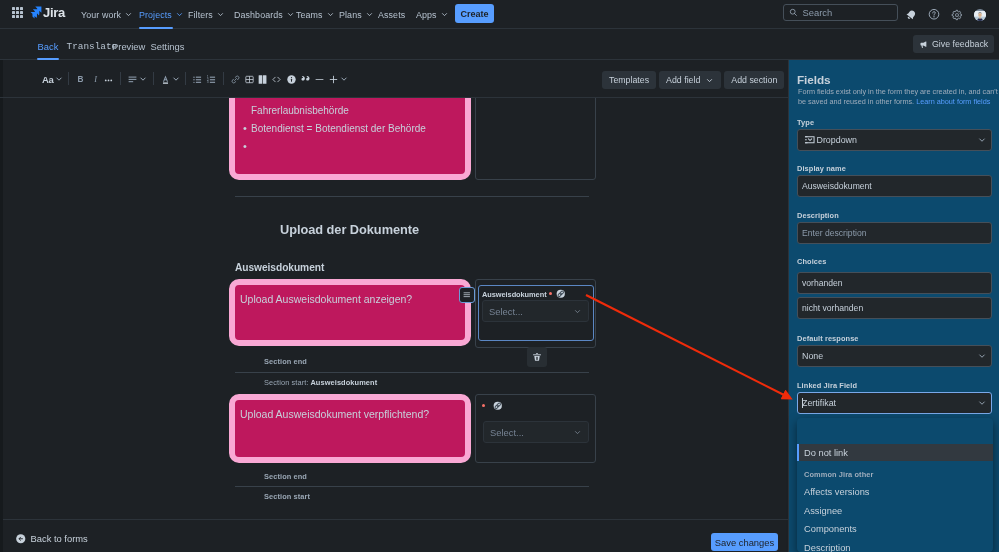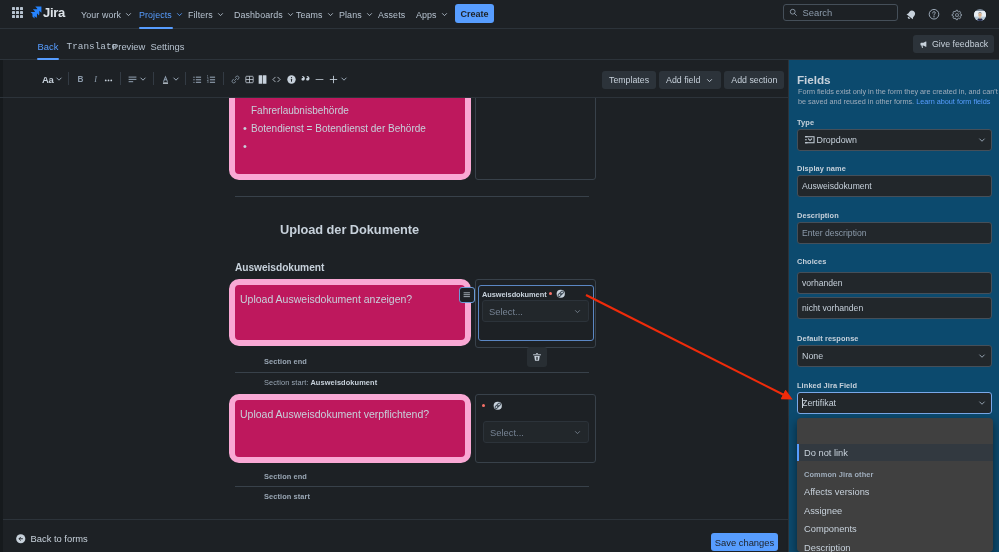--- a/index.html
+++ b/index.html
@@ -85,21 +85,21 @@
 .rinput{position:absolute;left:8px;width:195px;height:22px;background:#22272b;border:1px solid #454f59;border-radius:3px;display:flex;align-items:center;padding:0 4px;}
 .rinput .val{font-size:8.6px;color:#c7d1db;}
 .rinput .ph{font-size:8.6px;color:#8c9bab;}
 .rselect.focus{border:1px solid #7aa8e8;padding:0 4px;}
 .cursor{display:inline-block;width:1px;height:10px;background:#c7d1db;vertical-align:-2px;margin-right:-1px;}
 .rselect{position:absolute;left:8px;width:195px;height:22px;background:#22272b;border:1px solid #454f59;border-radius:3px;display:flex;align-items:center;justify-content:space-between;padding:0 4px;}
 .rselect .val{font-size:8.9px;color:#c7d1db;display:flex;align-items:center;gap:1px;}
 .caret{color:#9fadbc;}
 
 
-.ddmenu{position:absolute;left:797px;top:418px;width:196px;bottom:0;background:#404040;border-radius:4px;box-shadow:0 4px 10px rgba(0,0,0,.5);overflow:hidden;padding-top:26px;}
+.ddmenu{position:absolute;left:797px;top:418px;width:196px;bottom:0;background:#0c4a6e;border-radius:4px;box-shadow:0 4px 10px rgba(0,0,0,.5);overflow:hidden;padding-top:26px;}
 .ddopt{height:18.6px;display:flex;align-items:center;padding-left:7px;font-size:9.3px;color:#c7d1db;cursor:pointer;}
 .ddopt.sel{background:#323940;border-left:2px solid #579dff;padding-left:5px;height:17px;}
 .ddgrouplbl{height:22px;display:flex;align-items:flex-end;padding-bottom:4px;padding-left:7px;font-size:7.4px;font-weight:700;color:#9fadbc;letter-spacing:.1px;}
 
 
 .annot{position:absolute;left:0;top:0;width:999px;height:552px;pointer-events:none;}
 </style>
 </head>
 <body>
 

